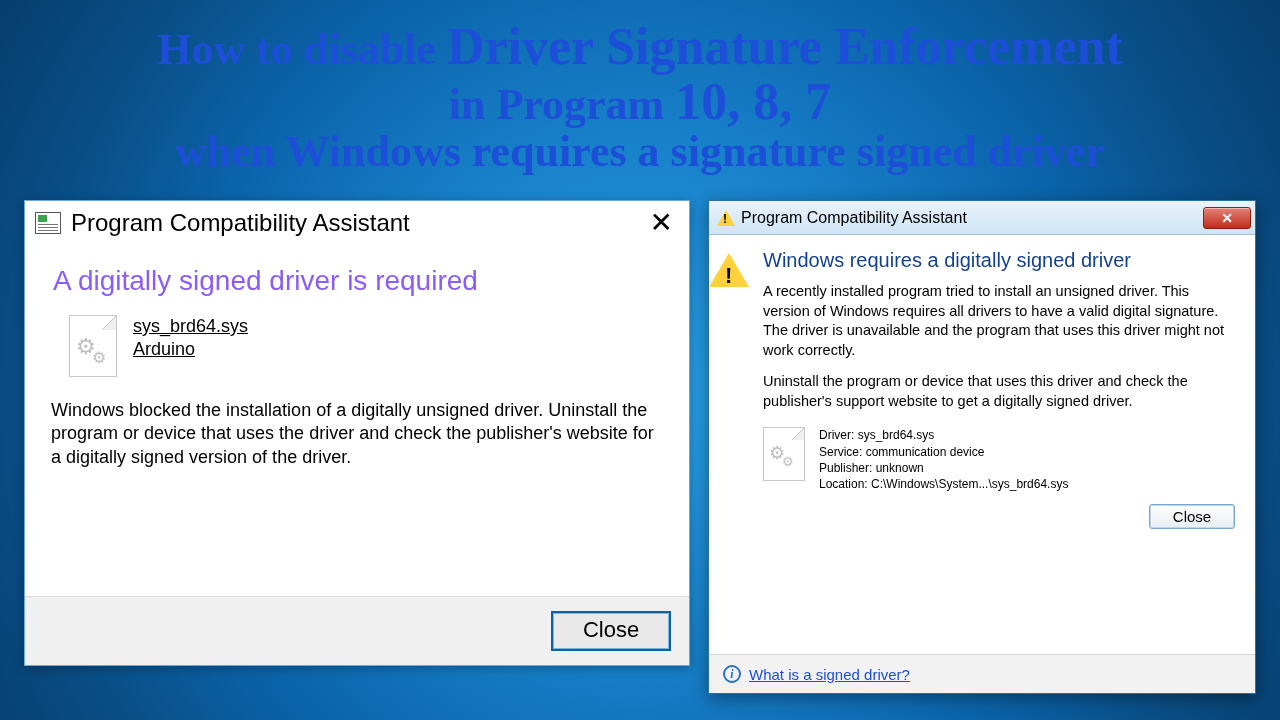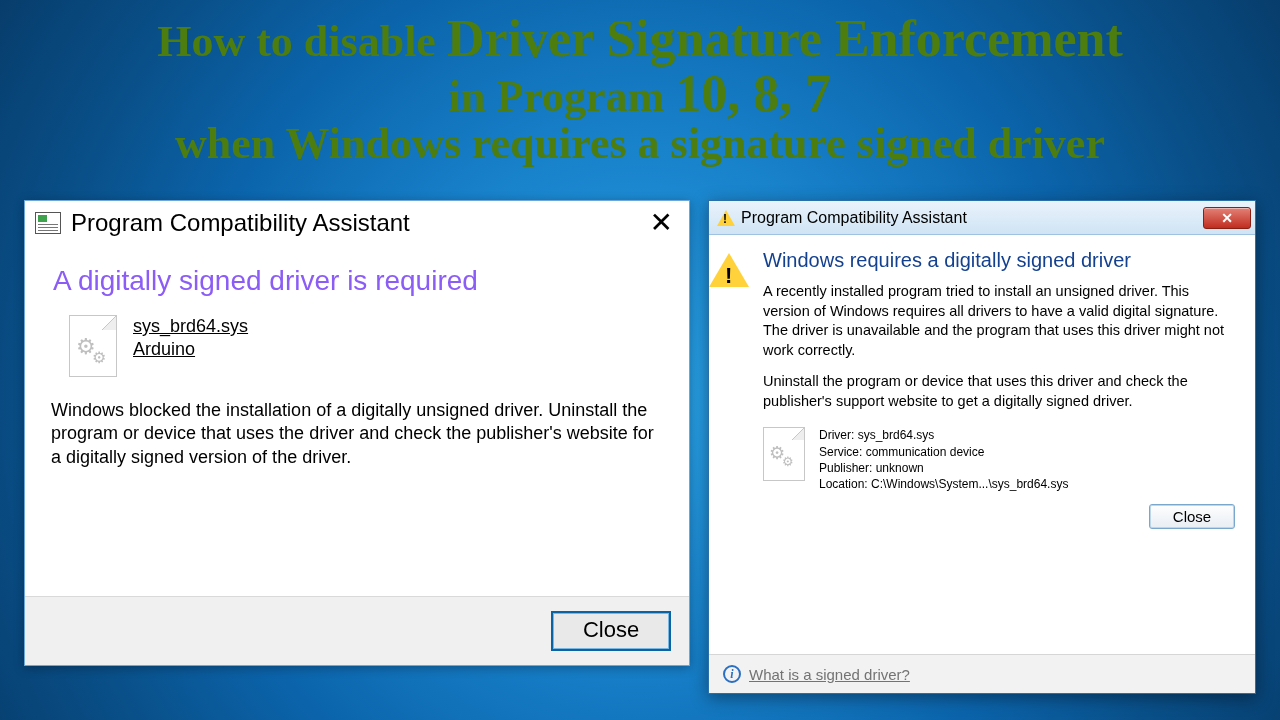--- a/index.html
+++ b/index.html
@@ -4,22 +4,22 @@
 <style>
   * { box-sizing: border-box; margin: 0; padding: 0; }
   body {
     width: 1280px; height: 720px;
     font-family: "Segoe UI", Tahoma, sans-serif;
     background: radial-gradient(circle at 50% 55%, #2aa3e8 0%, #1780c9 35%, #0b64ab 60%, #094f88 80%, #073d6c 100%);
     position: relative; overflow: hidden;
   }
   
   .headline {
-    position: absolute; top: 10px; left: 0; right: 0;
-    color: #4d7c0f; font-family: Georgia, "Times New Roman", serif;
+    position: absolute; top: 18px; left: 0; right: 0;
+    color: #1d4ed8; font-family: Georgia, "Times New Roman", serif;
     text-align: center; line-height: 1.1; font-weight: 600;
   }
   .headline .l1 { font-size: 44px; }
   .headline .l1 .big { font-size: 52px; }
   .headline .l2 { font-size: 44px; margin-top:-2px; }
   .headline .l2 .big { font-size: 52px; }
   .headline .l3 { font-size: 44px; margin-top:-2px;}
   
   .dlg10 {
     position: absolute; left: 24px; top: 200px;
@@ -126,21 +126,21 @@
   }
   .dlg7-footer {
     border-top:1px solid #d6d6d6; background:#f2f2f2;
     padding:10px 14px; display:flex; align-items:center; gap:8px;
   }
   .info-icon {
     width:18px; height:18px; border-radius:50%; border:2px solid #2a6fc2;
     color:#2a6fc2; font-size:12px; font-weight:bold; display:flex; align-items:center; justify-content:center;
     font-style:italic; font-family: Georgia, serif;
   }
-  .dlg7-link { color:#737373; text-decoration:underline; font-size:15px; cursor:pointer; }
+  .dlg7-link { color:#1d4ed8; text-decoration:underline; font-size:15px; cursor:pointer; }
 </style>
 </head>
 <body>
 
 <div class="headline">
   <div class="l1">
     <span>How to disable </span><span class="big">Driver Signature Enforcement</span>
   </div>
   <div class="l2">
     <span>in Program </span><span class="big">10, 8, 7</span>

